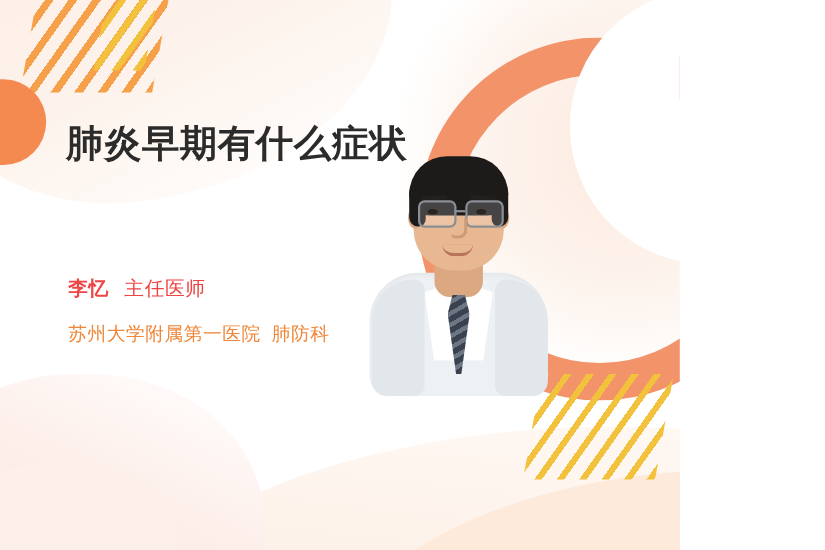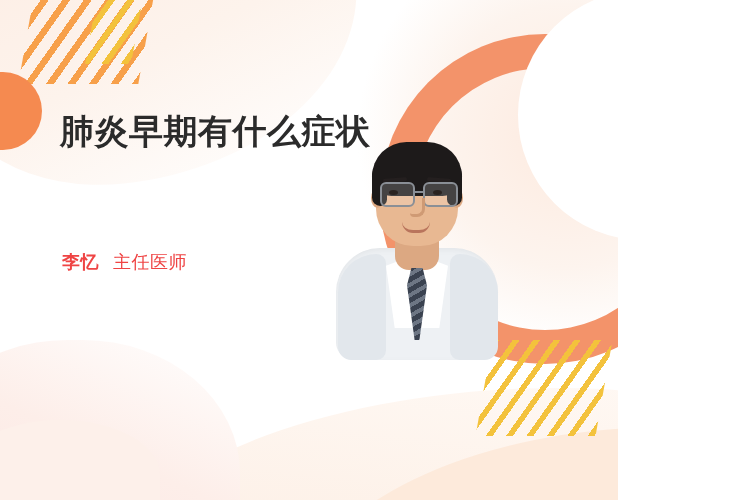--- a/index.html
+++ b/index.html
@@ -344,14 +344,17 @@
       <div class="mouth"></div>
     </div>
   </div>
 
   <div class="title">肺炎早期有什么症状</div>
 
   <div class="byline">
     <span class="name">李忆</span><span class="role">主任医师</span>
   </div>
 
+  <div class="affiliation">
+    <span>苏州大学附属第一医院</span><span class="dept">肺防科</span>
+  </div>
 
 </div>
 
 </body></html>

